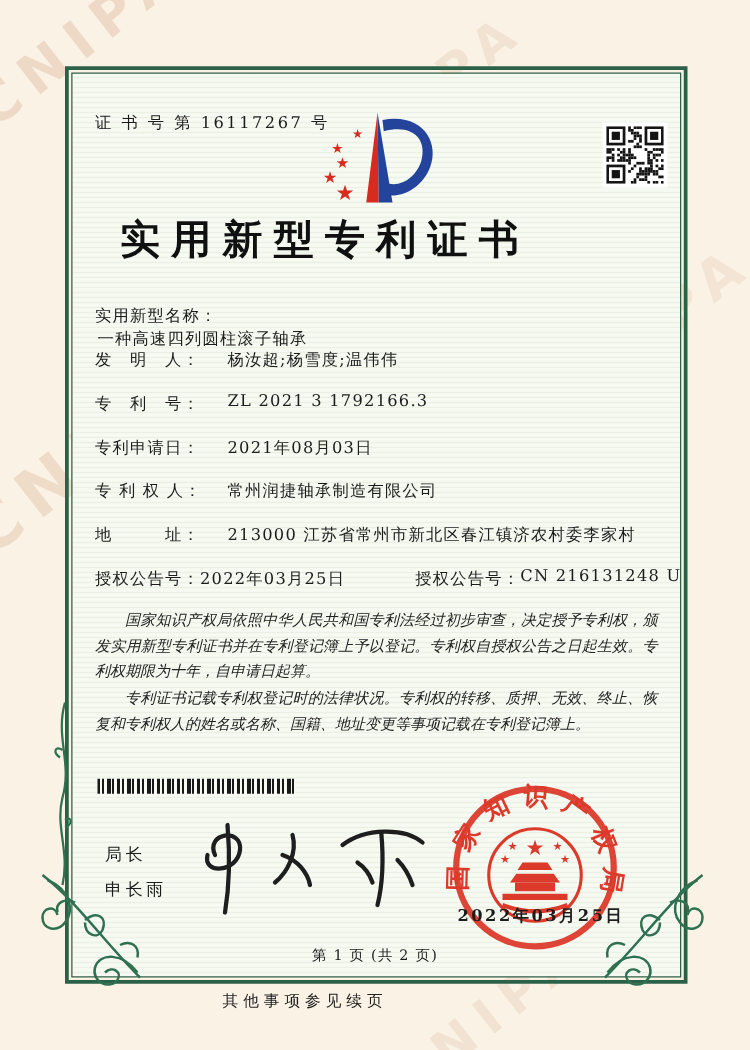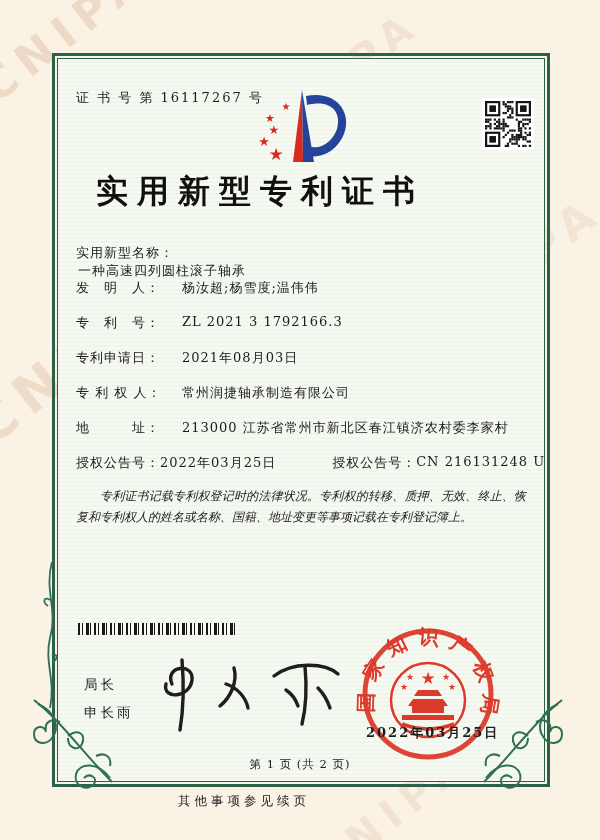--- a/index.html
+++ b/index.html
@@ -224,20 +224,21 @@
   <span class="val">213000 江苏省常州市新北区春江镇济农村委李家村</span>
 </div>
 <div class="field-row" style="top:454px;">
   <span>授权公告号：</span>
   <span>2022年03月25日</span>
   <span class="grant-no">授权公告号：</span>
   <span>CN 216131248 U</span>
 </div>
 
 <div class="abs body-text">
+  <p>国家知识产权局依照中华人民共和国专利法经过初步审查，决定授予专利权，颁发实用新型专利证书并在专利登记簿上予以登记。专利权自授权公告之日起生效。专利权期限为十年，自申请日起算。</p>
   <p>专利证书记载专利权登记时的法律状况。专利权的转移、质押、无效、终止、恢复和专利权人的姓名或名称、国籍、地址变更等事项记载在专利登记簿上。</p>
 </div>
 
 <div class="abs barcode"></div>
 
 <div class="abs signer">
   <div>局长</div>
   <div>申长雨</div>
 </div>
 

